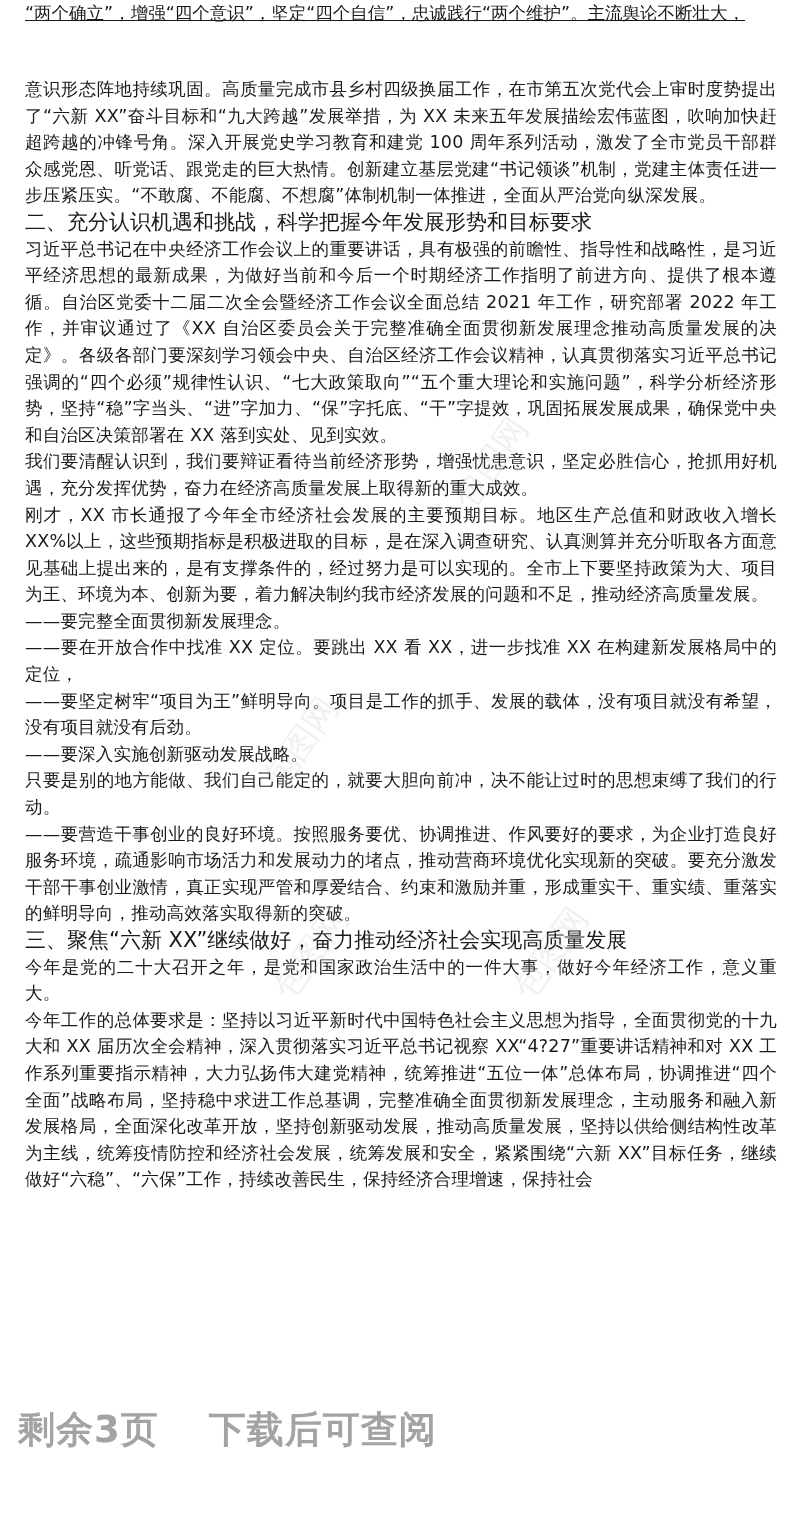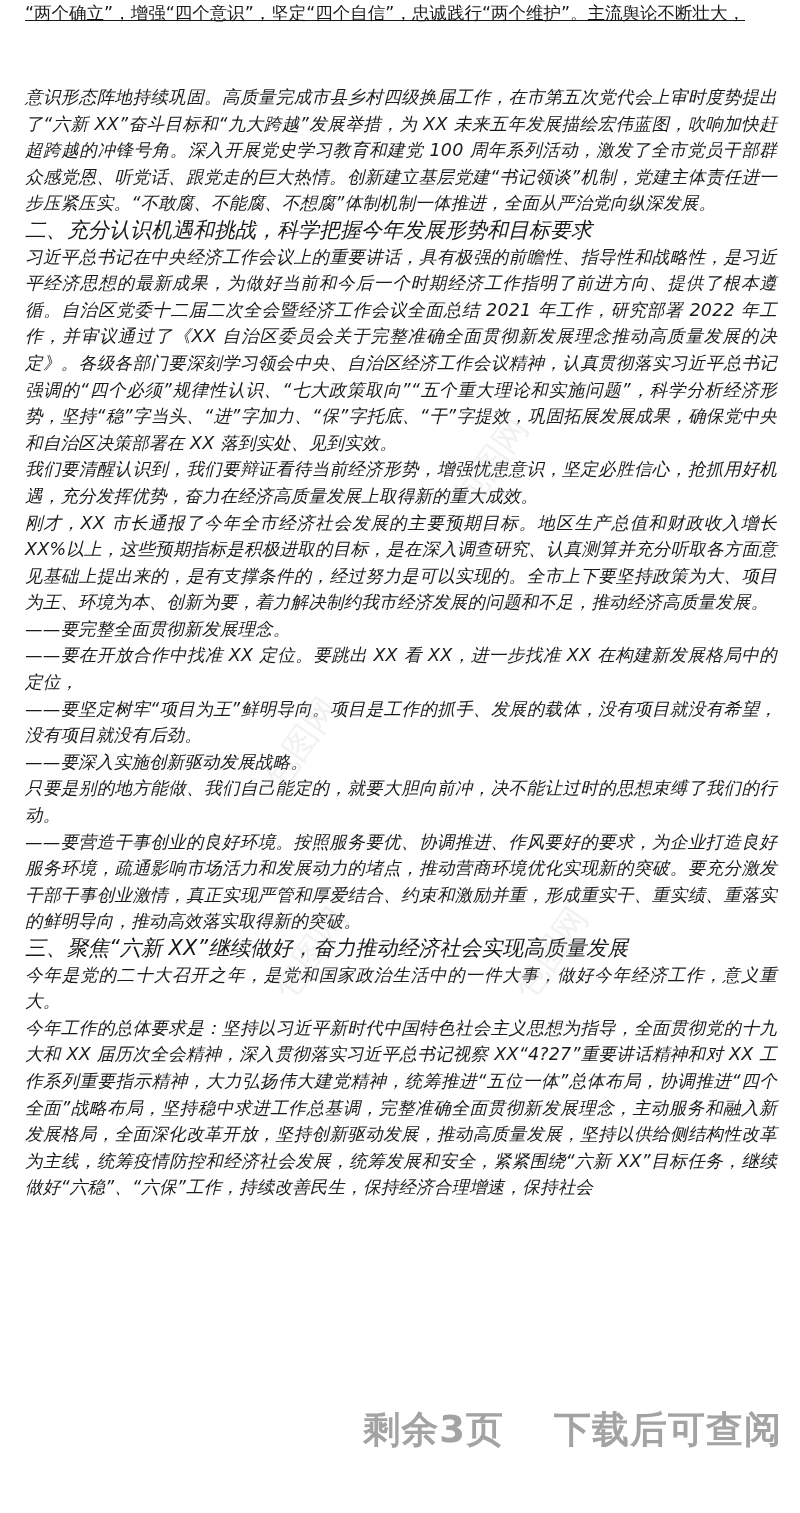--- a/index.html
+++ b/index.html
@@ -1,26 +1,26 @@
 <!DOCTYPE html>
 <html><head>
 <meta charset="utf-8">
 <style>
   html, body { margin: 0; padding: 0; background: #ffffff; }
   body { width: 800px; height: 1513px; position: relative; overflow: hidden;
          font-family: "DejaVu Sans", "Liberation Sans", sans-serif; color: #1a1a1a; }
   .top-line { position: absolute; left: 25px; top: 2px; width: 760px;
               font-size: 17.5px; line-height: 22px; white-space: nowrap; text-decoration: underline; }
-  .body-text { position: absolute; left: 25px; top: 84px; width: 752px; font-style: italic; }
+  .body-text { position: absolute; left: 25px; top: 76px; width: 752px; }
   .para { font-size: 17.5px; line-height: 26.6px; margin: 0; text-align: justify;
           text-justify: inter-character; letter-spacing: 0.2px; }
   .heading { font-size: 21px; line-height: 26.6px; margin: 0; }
   .watermark { position: absolute; color: rgba(180,180,180,0.18); font-size: 34px;
                transform: rotate(-55deg); white-space: nowrap; pointer-events: none; }
-  .footer-banner { position: absolute; left: 0; top: 1405px; width: 800px; text-align: right;
+  .footer-banner { position: absolute; left: 0; top: 1405px; width: 800px; text-align: left;
                    font-size: 37px; font-weight: bold; color: #a3a3a3; letter-spacing: 1px; }
   .footer-banner span { margin: 0 18px; }
 </style>
 </head>
 <body>
 
 <div class="top-line">“两个确立”，增强“四个意识”，坚定“四个自信”，忠诚践行“两个维护”。主流舆论不断壮大，</div>
 
 <div class="body-text">
   <p class="para">意识形态阵地持续巩固。高质量完成市县乡村四级换届工作，在市第五次党代会上审时度势提出了“六新 XX”奋斗目标和“九大跨越”发展举措，为 XX 未来五年发展描绘宏伟蓝图，吹响加快赶超跨越的冲锋号角。深入开展党史学习教育和建党 100 周年系列活动，激发了全市党员干部群众感党恩、听党话、跟党走的巨大热情。创新建立基层党建“书记领谈”机制，党建主体责任进一步压紧压实。“不敢腐、不能腐、不想腐”体制机制一体推进，全面从严治党向纵深发展。</p>

